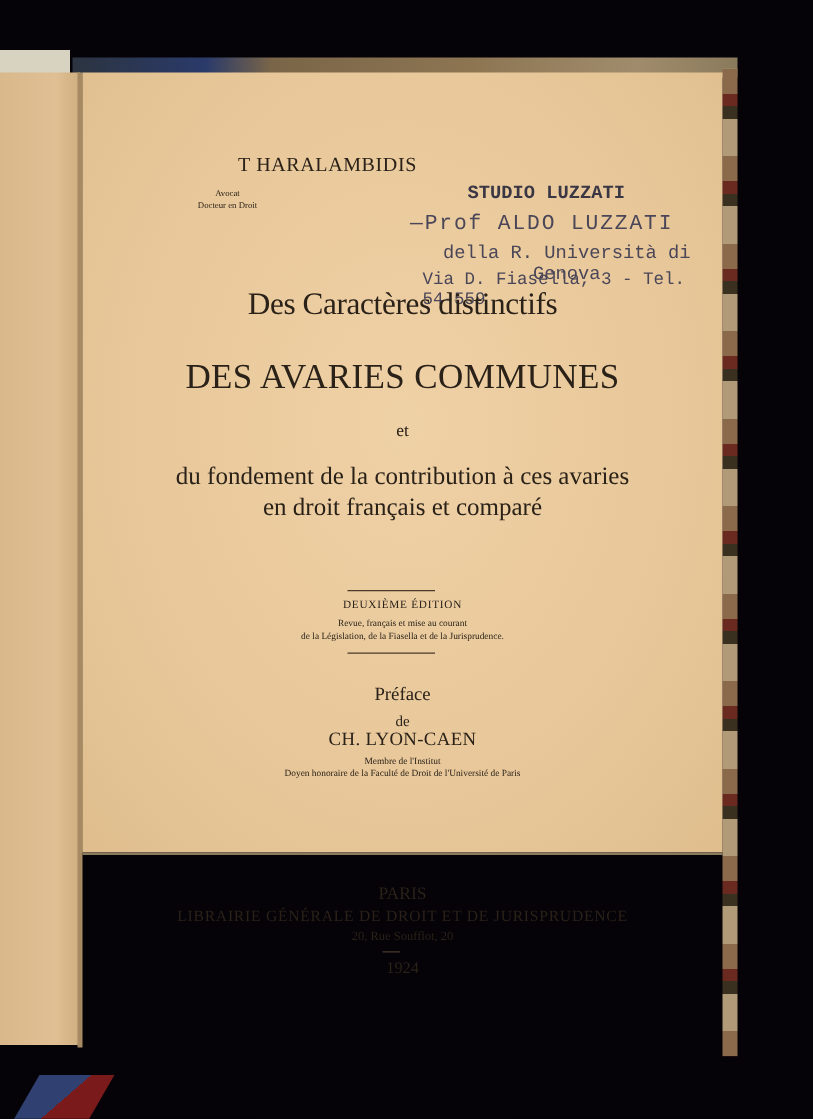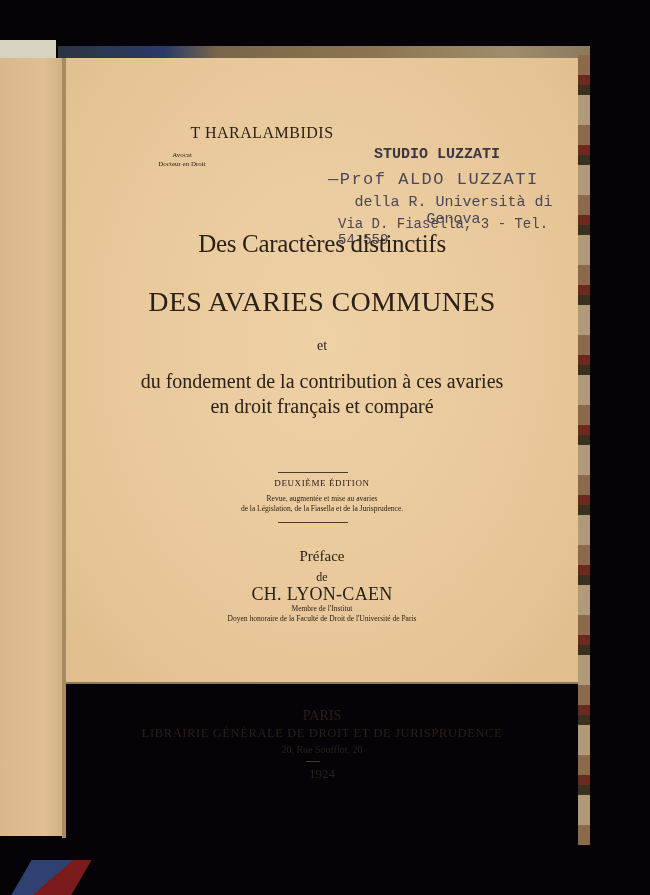--- a/index.html
+++ b/index.html
@@ -17,21 +17,21 @@
   .t1 { top:172px; font-size:25px; letter-spacing:-0.3px; }
   .t2 { top:228px; font-size:28px; letter-spacing:0.3px; }
   .et { top:280px; font-size:14px; }
   .t3 { top:312px; font-size:20px; }
   .t4 { top:337px; font-size:20px; }
   .rule { position:absolute; left:212px; width:70px; height:1px; background:#4a3a2a; }
   .ed { top:420px; font-size:9px; letter-spacing:0.6px; }
   .rev { top:436px; font-size:7.5px; line-height:10px; }
   .pref { top:490px; font-size:15px; }
   .de { top:512px; font-size:12px; }
-  .lyon { top:526px; font-size:18px; letter-spacing:0.3px; }
+  .lyon { top:526px; font-size:15px; letter-spacing:0.3px; }
   .membre { top:546px; font-size:7.5px; line-height:10px; }
   .paris { top:650px; font-size:14px; }
   .lib { top:668px; font-size:12.5px; letter-spacing:0.6px; }
   .rue { top:686px; font-size:10px; }
   .dash { position:absolute; left:240px; top:703px; width:14px; height:1px; background:#4a3a2a; }
   .year { top:708px; font-size:13px; }
   .stamp { position:absolute; font-family:"Liberation Mono", monospace; color:#4a4658; }
   .s1 { left:308px; top:88px; font-size:15px; font-weight:bold; color:#3a3644; }
   .s2 { left:262px; top:112px; font-size:17px; letter-spacing:1.5px; }
   .s3 { left:263px; top:136px; font-size:15px;text-align:center; }
@@ -61,21 +61,21 @@
 
   <div class="c t1">Des Caractères distinctifs</div>
   <div class="c t2">DES AVARIES COMMUNES</div>
   <div class="c et">et</div>
   <div class="c t3">du fondement de la contribution à ces avaries</div>
   <div class="c t4">en droit français et comparé</div>
 
   <div class="rule" style="top:414px"></div>
   <div class="c ed">DEUXIÈME ÉDITION</div>
   <div class="c rev">
-    <div>Revue, augmentée et mise au avaries</div>
+    <div>Revue, français et mise au courant</div>
     <div>de la Législation, de la Fiasella et de la Jurisprudence.</div>
   </div>
   <div class="rule" style="top:464px"></div>
 
   <div class="c pref">Préface</div>
   <div class="c de">de</div>
   <div class="c lyon">CH. LYON-CAEN</div>
   <div class="c membre">
     <div>Membre de l'Institut</div>
     <div>Doyen honoraire de la Faculté de Droit de l'Université de Paris</div>

